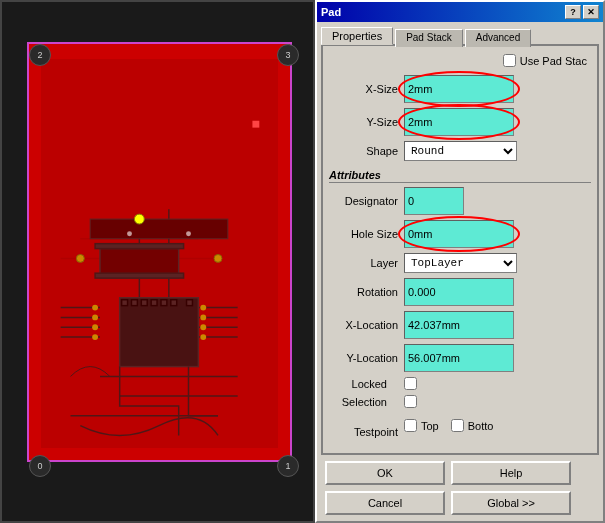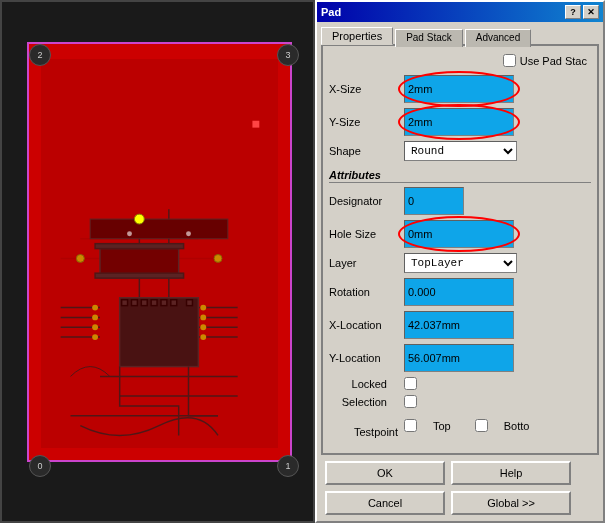--- a/index.html
+++ b/index.html
@@ -160,32 +160,33 @@
     }
 
     .form-row {
       display: flex;
       align-items: center;
       margin-bottom: 5px;
     }
 
     .form-label {
       width: 75px;
-      padding-right: 16px;
+      text-align: right;
+      padding-right: 6px;
       font-size: 11px;
       color: #000;
     }
 
     .form-input {
       width: 110px;
       height: 18px;
       border: 1px solid #808080;
       border-top-color: #606060;
       border-left-color: #606060;
-      background: #0ea5e9;
+      background: #5eead4;
       padding: 13px 3px;
       font-size: 11px;
       font-family: inherit;
     }
 
     .input-with-circle {
       position: relative;
       display: inline-block;
     }
 
@@ -265,21 +266,21 @@
       width: 75px;
       text-align: right;
       padding-right: 6px;
       font-size: 11px;
       margin-top: 13px;
     }
 
     .testpoint-options {
       display: flex;
       align-items: center;
-      gap: 16px;
+      gap: 4px;
       font-size: 11px;
     }
 
     
     .dialog-buttons {
       padding: 6px 8px;
       display: flex;
       flex-wrap: wrap;
       gap: 6px;
     }

